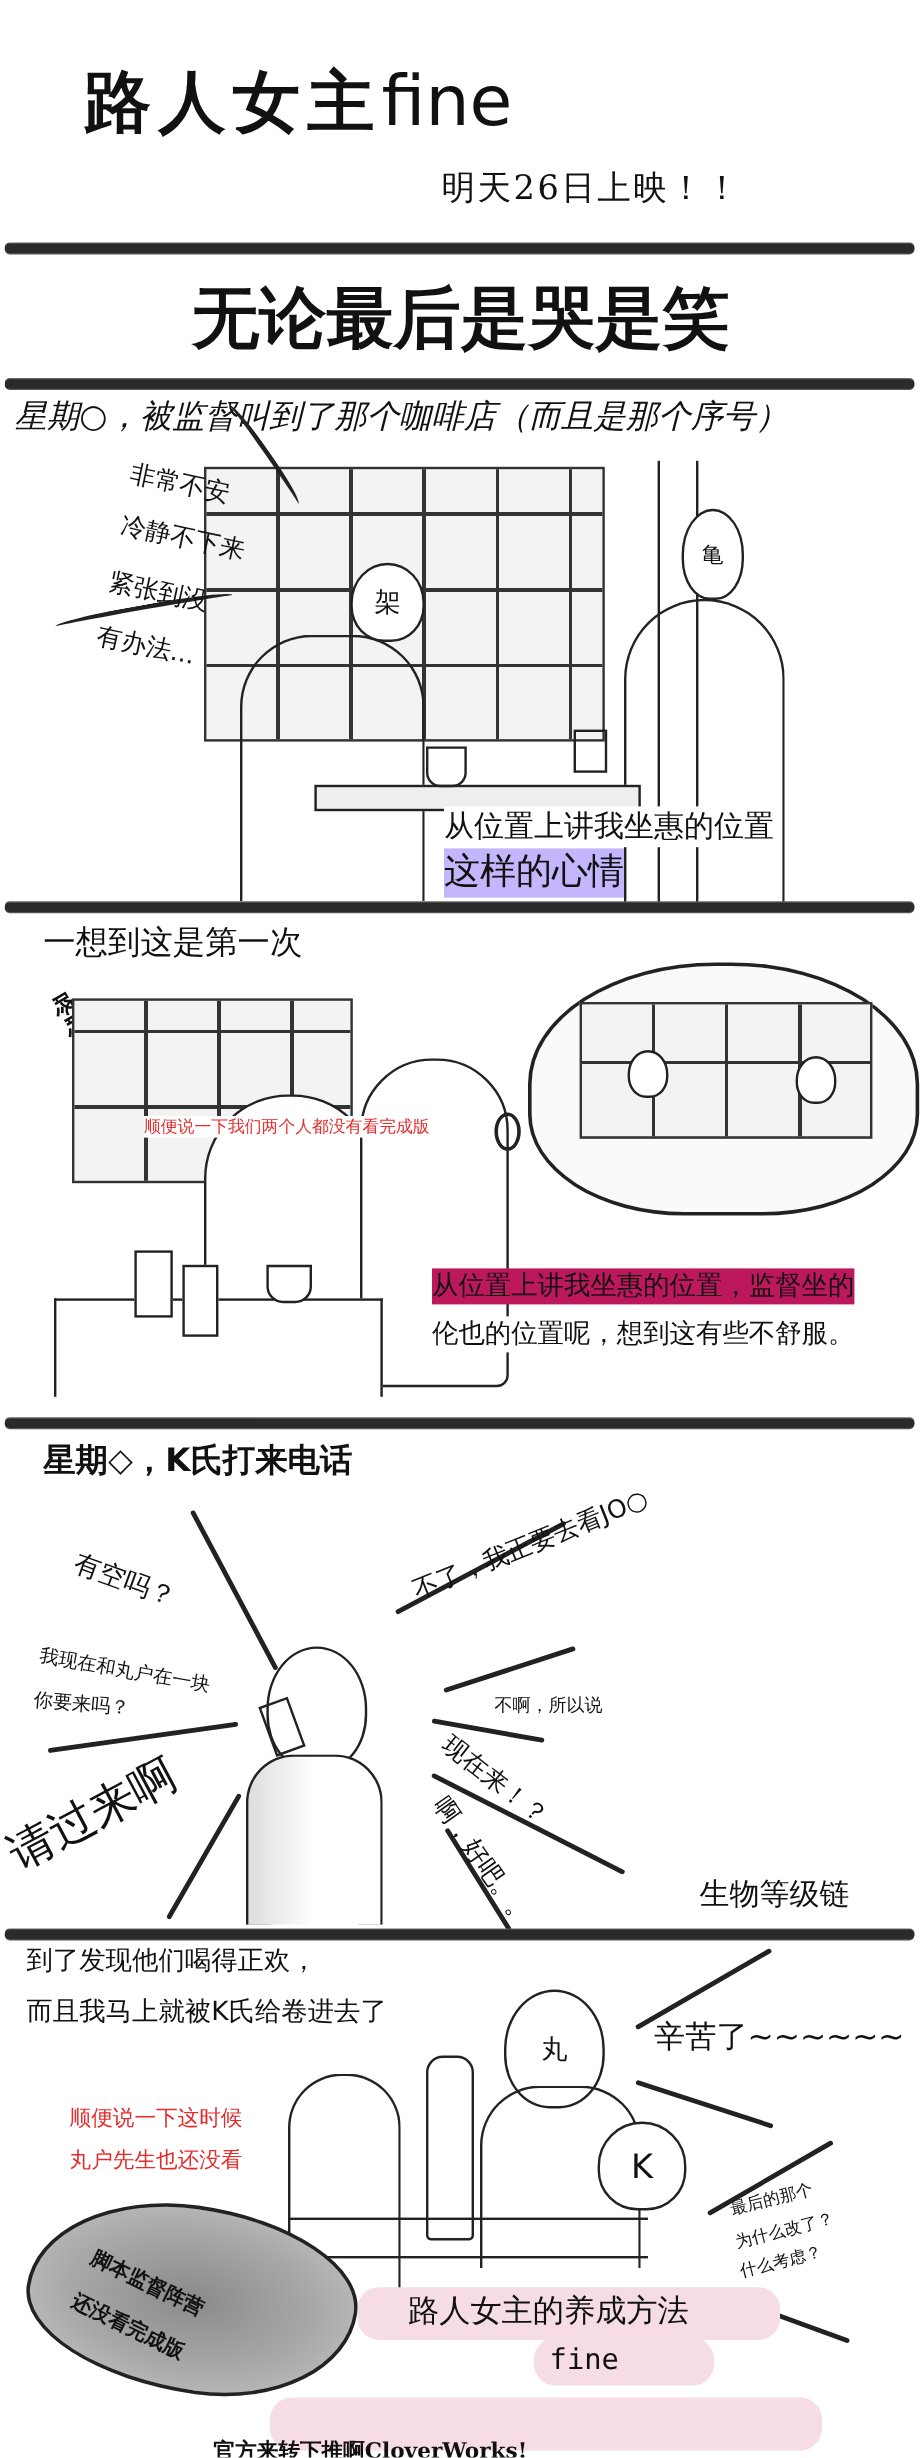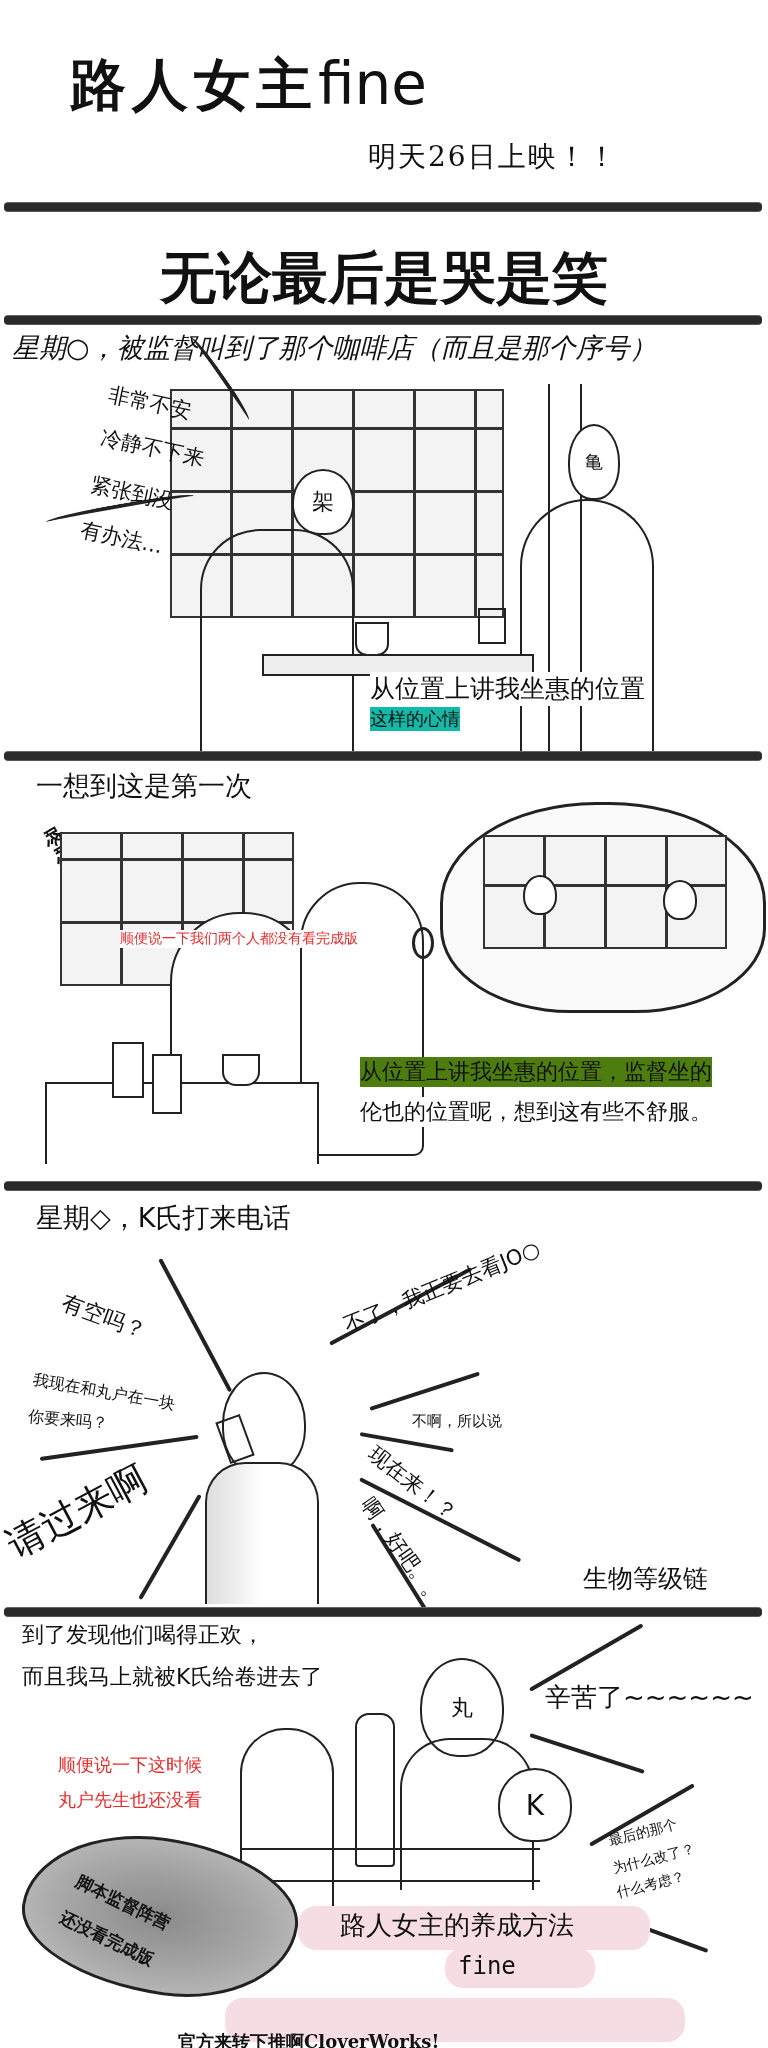--- a/index.html
+++ b/index.html
@@ -3,21 +3,21 @@
 <meta charset="utf-8">
 <style>
   html,body{margin:0;padding:0;background:#fff;}
   body{width:768px;height:2048px;position:relative;overflow:hidden;font-family:"DejaVu Sans",sans-serif;color:#111;}
   .abs{position:absolute;}
   .divider{position:absolute;left:4px;width:758px;height:8px;background:#2a2a2a;border-radius:4px;
     box-shadow:0 1px 0 #555,0 -1px 0 #666;}
   .title-main{left:70px;top:48px;font-size:56px;font-weight:bold;font-family:"DejaVu Serif",serif;letter-spacing:6px;}
   .title-main .fine{font-family:"DejaVu Sans",sans-serif;font-weight:normal;letter-spacing:0;font-size:58px;}
   .subtitle{left:368px;top:138px;font-size:28px;font-family:"DejaVu Serif",serif;letter-spacing:2px;}
-  .heading{left:0;width:768px;top:228px;text-align:center;font-size:56px;font-weight:bold;margin-top:13px;}
+  .heading{left:0;width:768px;top:228px;text-align:center;font-size:56px;font-weight:bold;}
   .cap{font-size:25px;line-height:1.35;}
   .red{color:#e52b2b;}
   .panel{position:absolute;left:0;width:768px;overflow:hidden;}
   .sketch{position:absolute;border:2px solid #222;}
   .pinkband{position:absolute;background:#f6dce3;border-radius:18px;}
   .cloud{position:absolute;background:radial-gradient(ellipse at center,#8a8a8a 0%,#a9a9a9 55%,#c9c9c9 100%);border:3px solid #222;border-radius:48% 52% 45% 55%/55% 45% 55% 45%;}
   .head{position:absolute;border:2px solid #222;border-radius:50% 50% 45% 45%;background:#fff;display:flex;align-items:center;justify-content:center;font-size:22px;}
   .win{position:absolute;border:2px solid #333;background:
     repeating-linear-gradient(90deg,transparent 0 58px,#333 58px 61px),
     repeating-linear-gradient(0deg,transparent 0 60px,#333 60px 63px),#f3f3f3;}
@@ -56,21 +56,21 @@
   <div class="sketch" style="left:478px;top:284px;width:24px;height:32px;"></div>
 
   <div class="wavy" style="left:170px;top:50px;width:100px;transform:rotate(55deg);"></div>
   <div class="wavy" style="left:45px;top:180px;width:150px;transform:rotate(-10deg);"></div>
 
   <div class="abs cap" style="left:108px;top:65px;font-size:21px;transform:rotate(12deg);">非常不安</div>
   <div class="abs cap" style="left:100px;top:110px;font-size:21px;transform:rotate(12deg);">冷静不下来</div>
   <div class="abs cap" style="left:90px;top:155px;font-size:21px;transform:rotate(12deg);">紧张到没</div>
   <div class="abs cap" style="left:80px;top:200px;font-size:21px;transform:rotate(12deg);">有办法...</div>
   <div class="abs cap" style="left:370px;top:348px;font-size:25px;background:#fff;">从位置上讲我坐惠的位置</div>
-  <div class="abs cap" style="left:370px;top:383px;font-size:18px;background:#14b8a6;">这样的心情</div>
+  <div class="abs cap" style="left:370px;top:383px;font-size:30px;background:#c4b5fd;">这样的心情</div>
 </div>
 <div class="divider" style="top:752px;"></div>
 
 <div class="panel" style="top:762px;height:420px;text-align:right;">
   <div class="abs cap" style="left:36px;top:6px;font-size:27px;">一想到这是第一次</div>
   <div class="abs" style="left:60px;top:60px;font-size:20px;font-weight:bold;transform:rotate(60deg);transform-origin:left top;">咚咚</div>
   <div class="win" style="left:60px;top:70px;width:230px;height:150px;"></div>
 
   <div class="sketch" style="left:170px;top:150px;width:140px;height:240px;border-radius:70px 70px 10px 10px;background:#fff;"></div>
   <div class="sketch" style="left:300px;top:120px;width:120px;height:270px;border-radius:60px 60px 10px 10px;background:#fff;"></div>
@@ -81,27 +81,27 @@
     <div class="head" style="left:220px;top:75px;width:30px;height:36px;"></div>
   </div>
   <div class="sketch" style="left:412px;top:165px;width:16px;height:26px;border-radius:50%;border-width:3px;"></div>
 
   <div class="sketch" style="left:45px;top:320px;width:270px;height:80px;border-bottom:none;background:#fff;"></div>
   <div class="sketch" style="left:112px;top:280px;width:28px;height:52px;background:#fff;"></div>
   <div class="sketch" style="left:152px;top:292px;width:26px;height:56px;background:#fff;"></div>
   <div class="sketch" style="left:222px;top:292px;width:34px;height:28px;border-radius:0 0 14px 14px;background:#fff;"></div>
   <div class="abs red" style="left:120px;top:89px;font-size:14px;top:vm;"></div>
   <div class="abs red" style="left:120px;top:168px;font-size:14px;background:#fff;">顺便说一下我们两个人都没有看完成版</div>
-  <div class="abs cap" style="left:360px;top:295px;font-size:22px;background:#4d7c0f;">从位置上讲我坐惠的位置，监督坐的</div>
+  <div class="abs cap" style="left:360px;top:295px;font-size:22px;background:#be185d;">从位置上讲我坐惠的位置，监督坐的</div>
   <div class="abs cap" style="left:360px;top:335px;font-size:22px;background:#fff;">伦也的位置呢，想到这有些不舒服。</div>
 </div>
 <div class="divider" style="top:1182px;"></div>
 
 <div class="panel" style="top:1192px;height:416px;">
-  <div class="abs cap" style="left:36px;top:8px;font-size:27px;">星期◇，K氏打来电话</div>
+  <div class="abs cap" style="left:36px;top:8px;font-size:27px;font-weight:bold;">星期◇，K氏打来电话</div>
 
   <div class="head" style="left:222px;top:180px;width:80px;height:100px;"></div>
   <div class="sketch" style="left:205px;top:270px;width:110px;height:140px;border-radius:40px 40px 0 0;border-bottom:none;background:linear-gradient(90deg,#ddd,#fff 50%);"></div>
   <div class="sketch" style="left:222px;top:225px;width:22px;height:40px;transform:rotate(-20deg);"></div>
 
   <div class="bolt" style="left:160px;top:65px;width:150px;transform:rotate(62deg);"></div>
   <div class="bolt" style="left:330px;top:150px;width:160px;transform:rotate(-28deg);"></div>
   <div class="bolt" style="left:370px;top:215px;width:115px;transform:rotate(-18deg);"></div>
   <div class="bolt" style="left:360px;top:240px;width:95px;transform:rotate(10deg);"></div>
   <div class="bolt" style="left:360px;top:285px;width:180px;transform:rotate(27deg);"></div>

